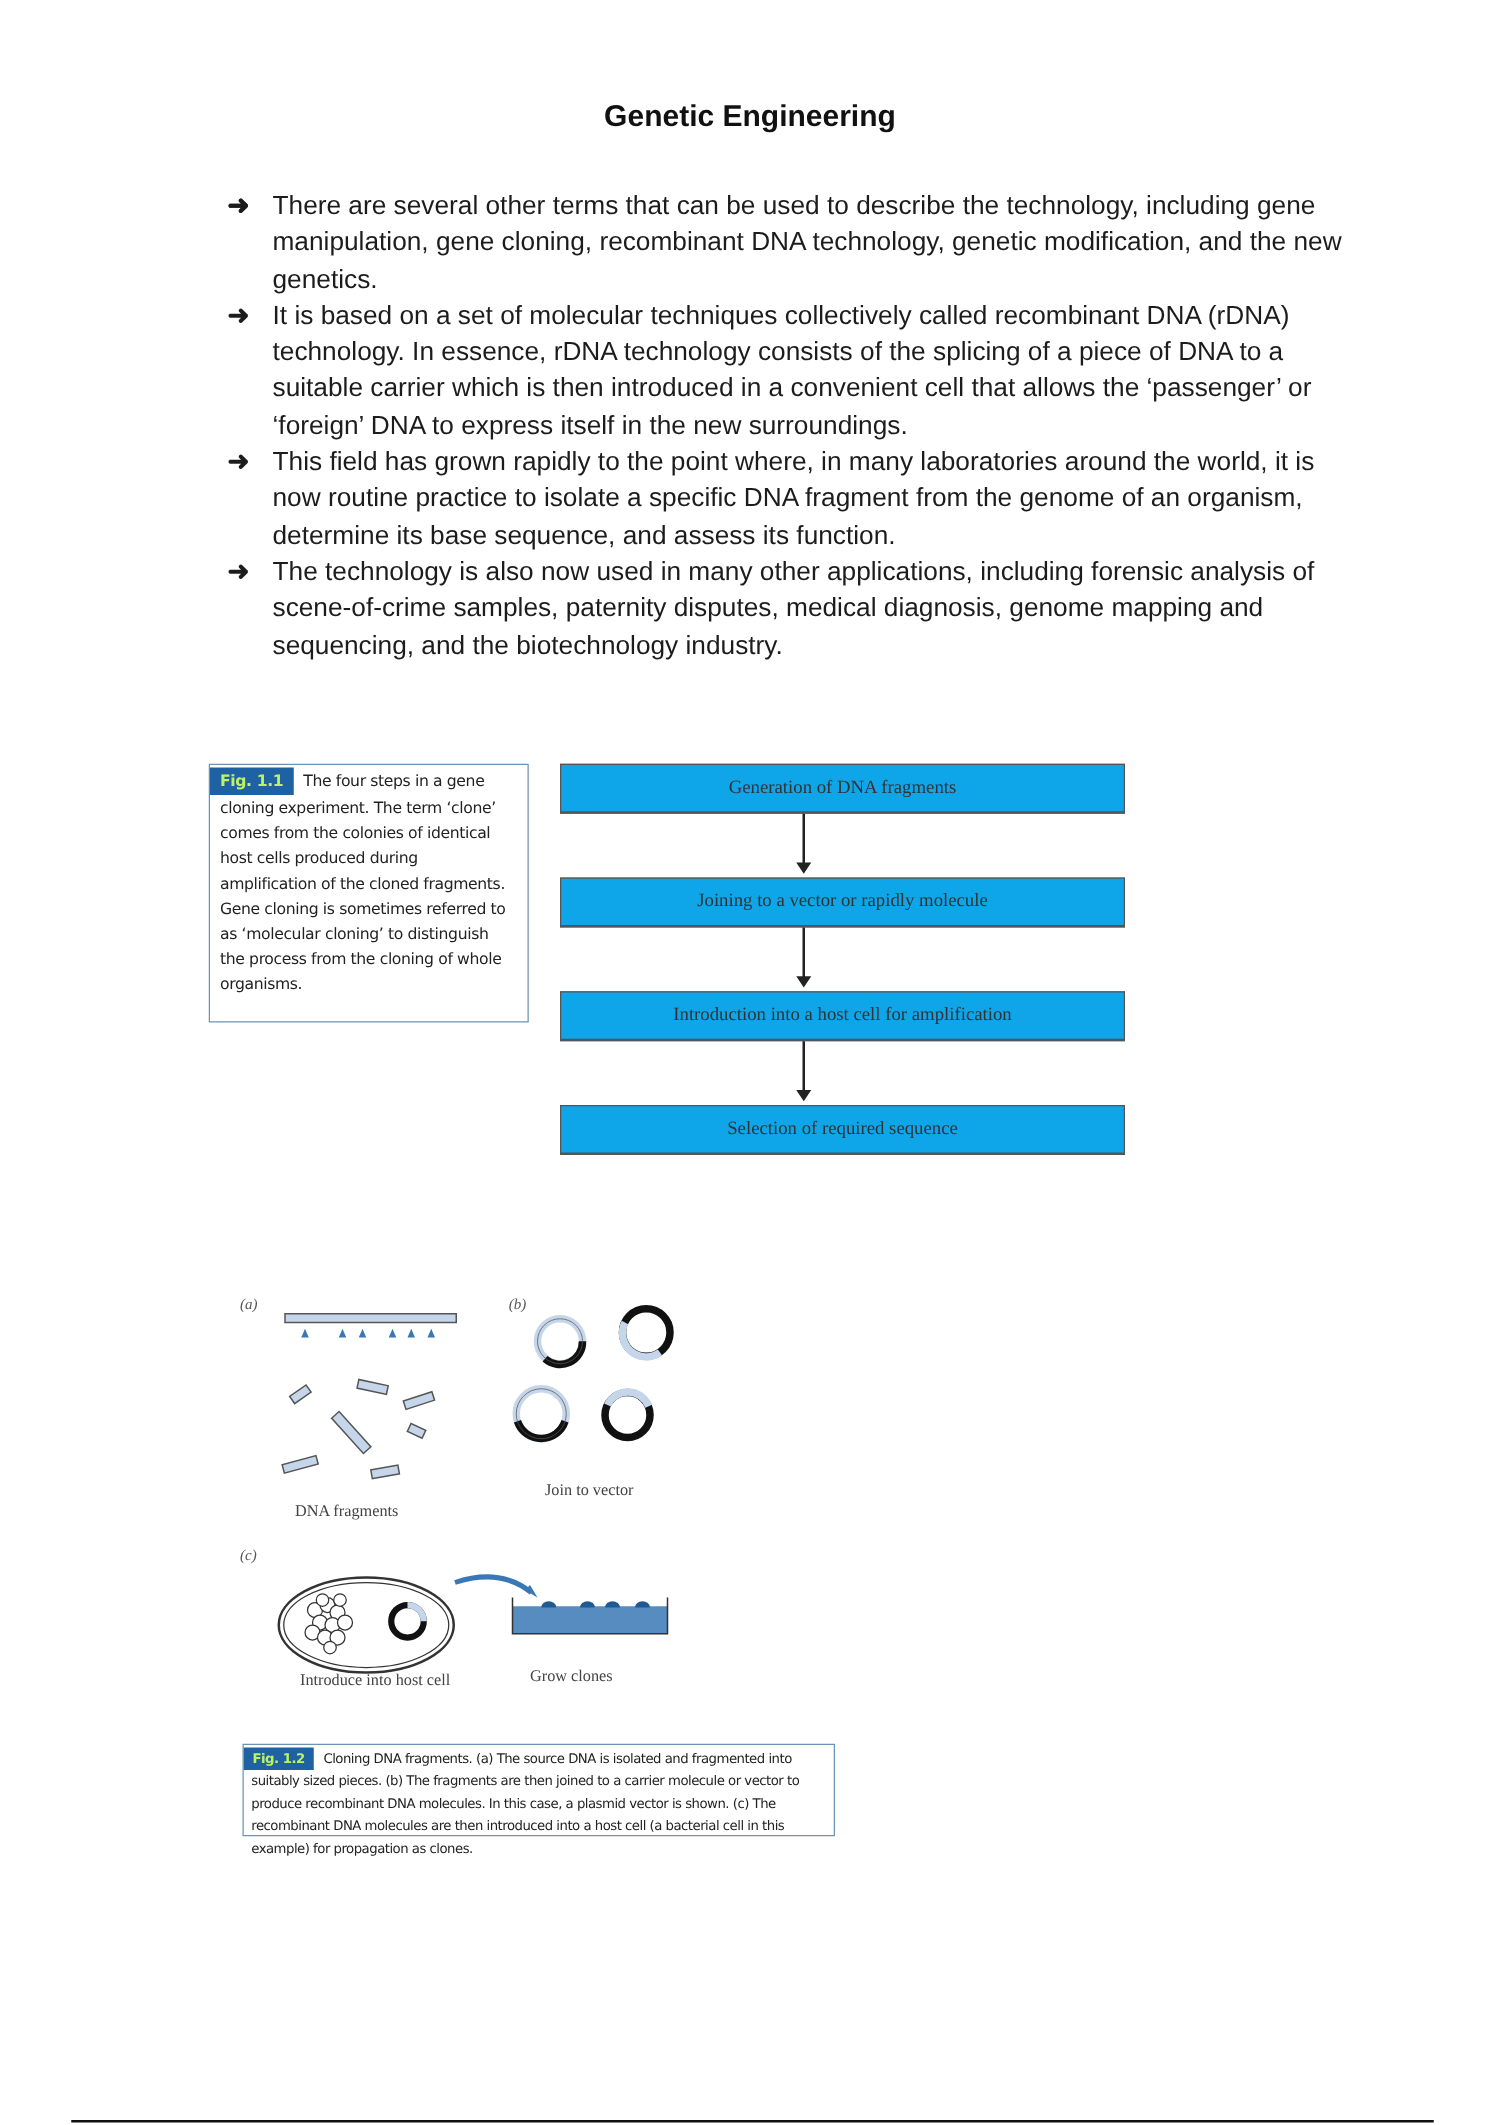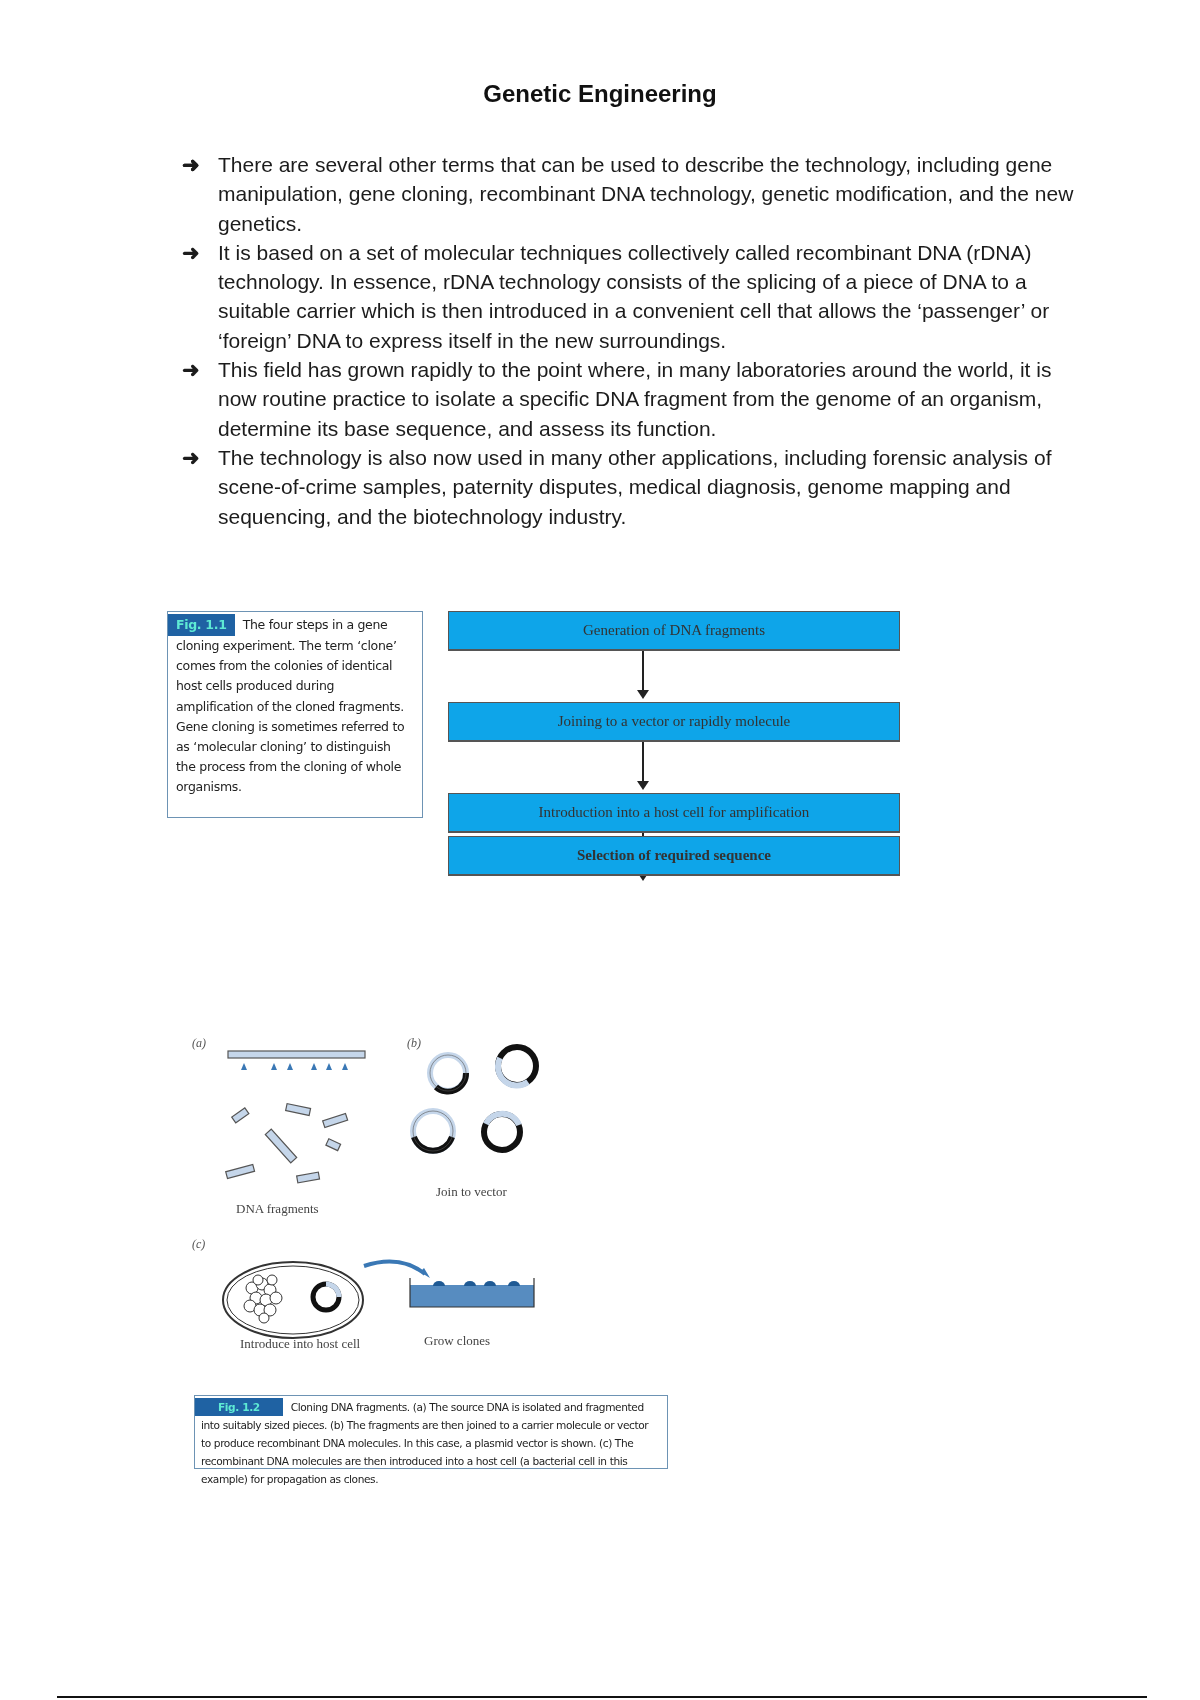--- a/index.html
+++ b/index.html
@@ -9,37 +9,37 @@
            font-size:24px; font-weight:bold; color:#111; }
   .bullets { position:absolute; top:150px; left:182px; width:900px; margin:0; padding:0; list-style:none;
              font-size:21px; line-height:29.3px; color:#1c1c1c; }
   .bullets li { position:relative; padding-left:36px; }
   .bullets .arrow { position:absolute; left:0; top:0; font-weight:bold; }
 
   
   .fig11-cap { position:absolute; left:167px; top:611px; width:256px; height:207px; box-sizing:border-box;
                border:1.5px solid #6d93b4; padding:3px 8px; font-size:12.5px; line-height:20.2px;
                font-family:"DejaVu Sans", sans-serif; color:#222; letter-spacing:-0.3px; }
-  .figtag { display:inline-block; background:#1f62a3; color:#5eead4; font-weight:bold; padding:0 8px;
+  .figtag { display:inline-block; background:#1f62a3; color:#bef264; font-weight:bold; padding:0 8px;
             margin-left:-8px; margin-top:-3px; margin-right:8px; line-height:22px; }
   .flowbox { position:absolute; left:448px; width:452px; height:40px; box-sizing:border-box;
              background:#0ea5e9; border:1.5px solid #555; border-bottom:2px solid #555;
              font-family:"Liberation Serif", serif; font-size:15px; color:#333;
              display:flex; align-items:center; justify-content:center; }
   .vline { position:absolute; left:642px; width:2px; background:#222; }
   .ahead { position:absolute; left:637px; width:0; height:0; border-left:6px solid transparent;
            border-right:6px solid transparent; border-top:9px solid #222; }
 
   
   .plabel { position:absolute; font-family:"Liberation Serif", serif; font-style:italic; font-size:12px; color:#555; }
   .dlabel { position:absolute; font-family:"Liberation Serif", serif; font-size:13px; color:#444; }
   .fig12-cap { position:absolute; left:194px; top:1395px; width:474px; height:74px; box-sizing:border-box;
                border:1.5px solid #6d93b4; padding:2px 6px; font-size:10.6px; line-height:18px;
                font-family:"DejaVu Sans", sans-serif; color:#222; letter-spacing:-0.4px; }
-  .fig12-cap .figtag { line-height:18px; padding:0 23px; margin-left:-6px; margin-top:-2px; margin-right:8px; }
+  .fig12-cap .figtag { line-height:18px; padding:0 7px; margin-left:-6px; margin-top:-2px; margin-right:8px; }
   .footer-line { position:absolute; left:57px; top:1696px; width:1090px; height:2px; background:#111; }
 </style>
 </head>
 <body>
 
 <div class="title">Genetic Engineering</div>
 
 <ul class="bullets">
   <li><span class="arrow">➜</span></li>
   <li><span class="arrow">➜</span><span>There are several other terms that can be used to describe the technology, including gene manipulation, gene cloning, recombinant DNA technology, genetic modification, and the new genetics.</span></li>
@@ -57,21 +57,21 @@
 <div class="ahead" style="top:690px;"></div>
 
 <div class="flowbox" style="top:702px;">Joining to a vector or rapidly molecule</div>
 <div class="vline" style="top:742px;height:42px;"></div>
 <div class="ahead" style="top:781px;"></div>
 
 <div class="flowbox" style="top:793px;">Introduction into a host cell for amplification</div>
 <div class="vline" style="top:833px;height:42px;"></div>
 <div class="ahead" style="top:872px;"></div>
 
-<div class="flowbox" style="top:836px;font-weight:bold;">Selection of required sequence</div>
+<div class="flowbox" style="top:884px;">Selection of required sequence</div>
 
 <span class="plabel" style="left:192px;top:1036px;">(a)</span>
 <span class="plabel" style="left:407px;top:1036px;">(b)</span>
 <span class="plabel" style="left:192px;top:1237px;">(c)</span>
 
 <svg style="position:absolute;left:0;top:0;" width="1200" height="1700">
 
   <g>
     <rect x="228" y="1051" width="137" height="7" fill="#c5d6ea" stroke="#555" stroke-width="1.2"></rect>
   </g>

